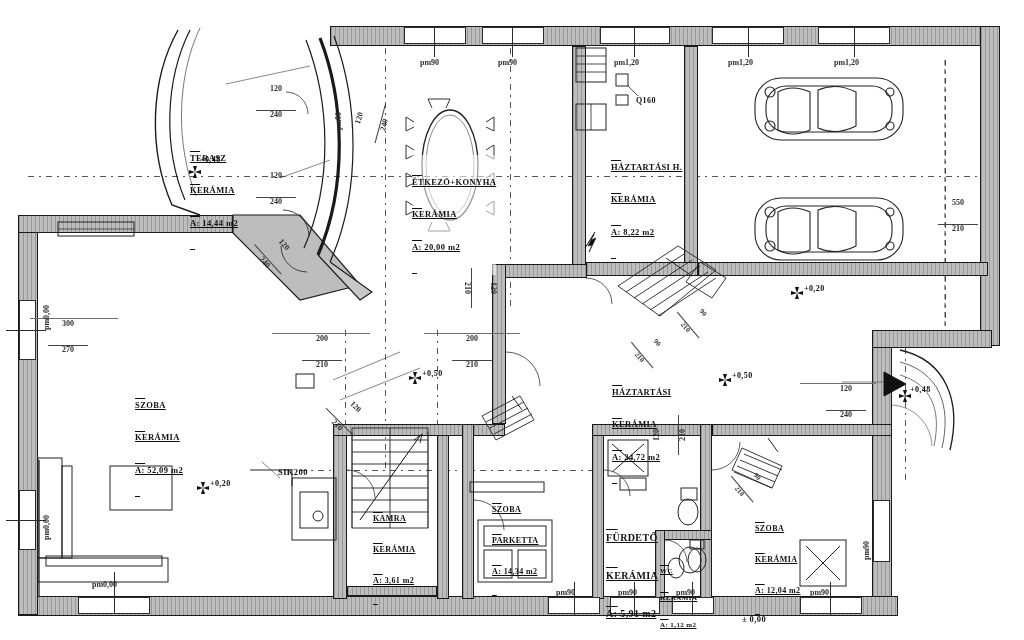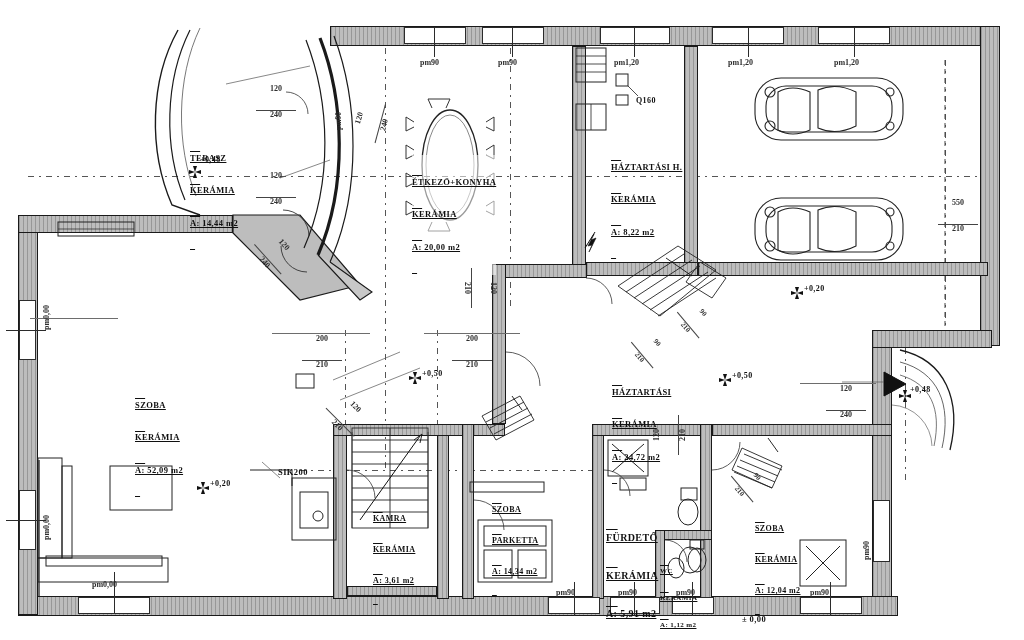--- a/index.html
+++ b/index.html
@@ -400,20 +400,24 @@
   <div class="dim rotm" style="left:334px;top:132px;width:40px;transform:rotate(-75deg);">
     <span class="dimnum">120</span>
     <span class="dimnum" style="border-top:1px solid #444;">240</span>
   </div>
 
   <div class="dim rotm" style="left:286px;top:216px;width:40px;transform:rotate(48deg);">
     <span class="dimnum">120</span>
     <span class="dimnum" style="border-top:1px solid #444;">240</span>
   </div>
 
+  <div class="dim" style="left:48px;top:303px;width:40px;">
+    <span class="dimnum">300</span>
+    <span class="dimnum" style="border-top:1px solid #444;">270</span>
+  </div>
   <div class="thinl" style="left:30px;top:318px;width:88px;height:1px;"></div>
 
   <div class="dim" style="left:302px;top:318px;width:40px;">
     <span class="dimnum">200</span>
     <span class="dimnum" style="border-top:1px solid #444;">210</span>
   </div>
   <div class="thinl" style="left:272px;top:333px;width:98px;height:1px;"></div>
 
   <div class="dim" style="left:452px;top:318px;width:40px;">
     <span class="dimnum">200</span>

